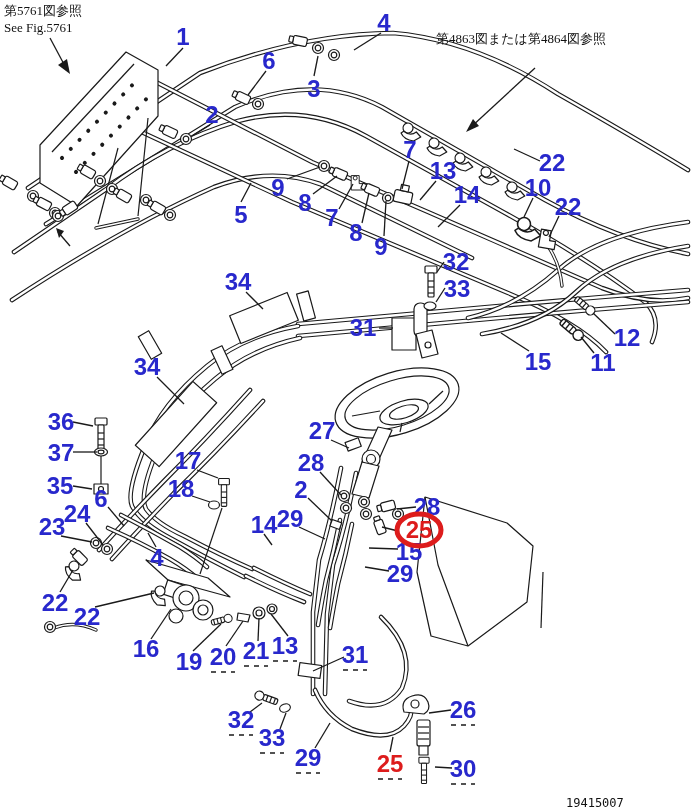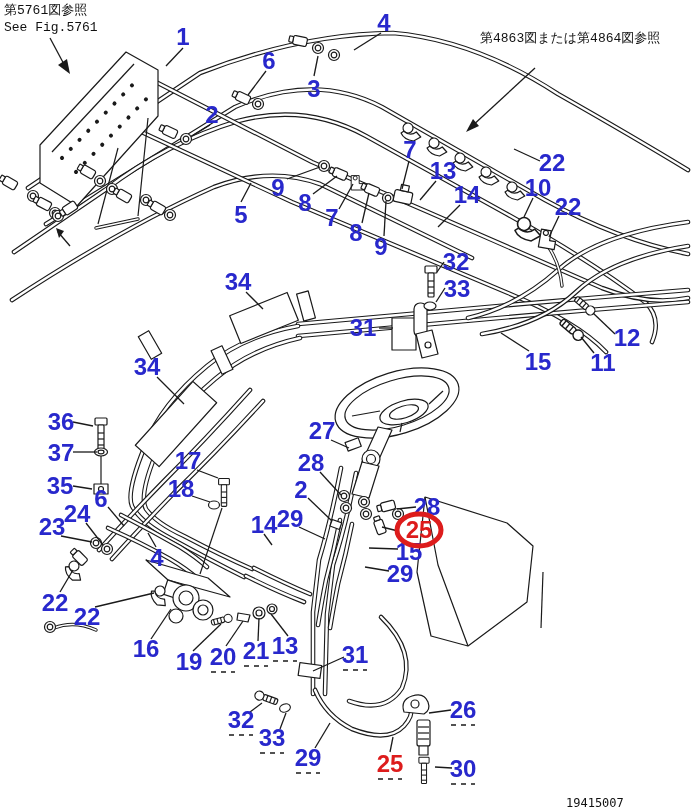--- a/index.html
+++ b/index.html
@@ -16,21 +16,21 @@
   .artn{fill:none;stroke:#1a1a1a;stroke-width:1.2;stroke-linejoin:round;}
   .pt{fill:#ffffff;stroke:#1a1a1a;stroke-width:1.2;stroke-linejoin:round;}
   .ld{fill:none;stroke:#1a1a1a;stroke-width:1.3;}
   .dots{fill:none;stroke:#1a1a1a;stroke-width:4;stroke-dasharray:0.1 12.5;stroke-linecap:round;}
   .dash{fill:none;stroke:#1a1a1a;stroke-width:1.6;stroke-dasharray:5 5;}
   .co{font-family:"Liberation Sans",sans-serif;font-weight:bold;font-size:24px;
       fill:#2828cc;text-anchor:middle;cursor:pointer;}
   .co.red{fill:#dd1c1c;}
   .hl-ring{fill:none;stroke:#dd1c1c;stroke-width:5;}
   .arrowhead{fill:#1a1a1a;stroke:none;}
-  .note{position:absolute;color:#111;font-family:Liberation Mono, monospace;
+  .note{position:absolute;color:#111;font-family:Liberation Serif, serif;
         font-size:13px;line-height:17px;white-space:nowrap;}
   .footer-code{position:absolute;left:566px;top:796px;color:#111;
         font-family:"DejaVu Sans Mono","Liberation Mono",monospace;font-size:12px;}
 </style>
 </head>
 <body>
 
 <div class="stage">
 
 <svg width="694" height="807" viewBox="0 0 694 807">
@@ -477,18 +477,18 @@
     <line class="dash" x1="296" y1="773" x2="320" y2="773"></line>
     <line class="dash" x1="378" y1="779" x2="402" y2="779"></line>
     <line class="dash" x1="451" y1="784" x2="475" y2="784"></line>
   </g>
 </svg>
 
   <div class="note" style="left:4px;top:2px;">
     <div>第5761図参照</div>
     <div>See Fig.5761</div>
   </div>
-  <div class="note" style="left:480px;top:30px;text-align:center;">
+  <div class="note" style="left:436px;top:30px;text-align:center;">
     <div>第4863図または第4864図参照</div>
   </div>
 
   <div class="footer-code">19415007</div>
 </div>
 
 </body></html>

